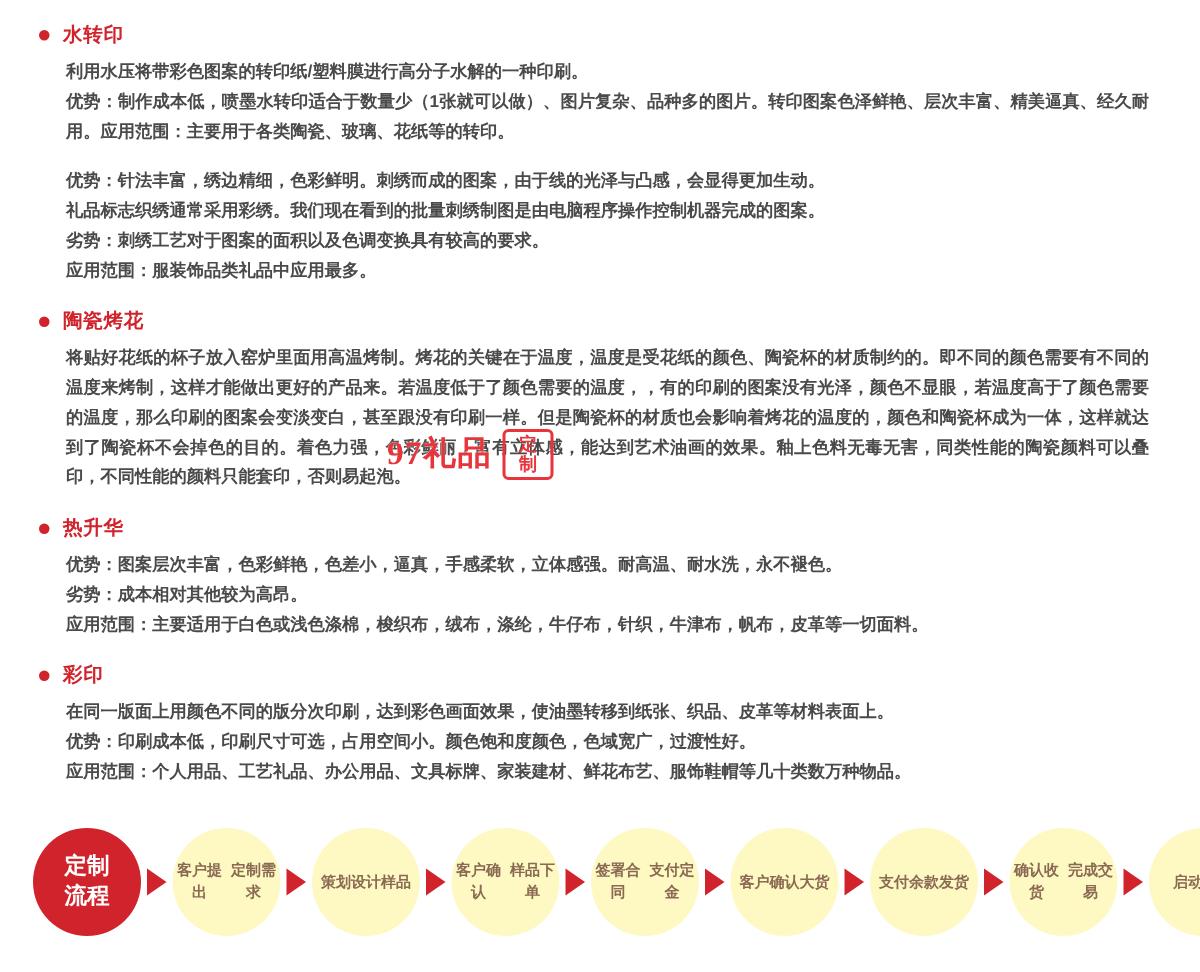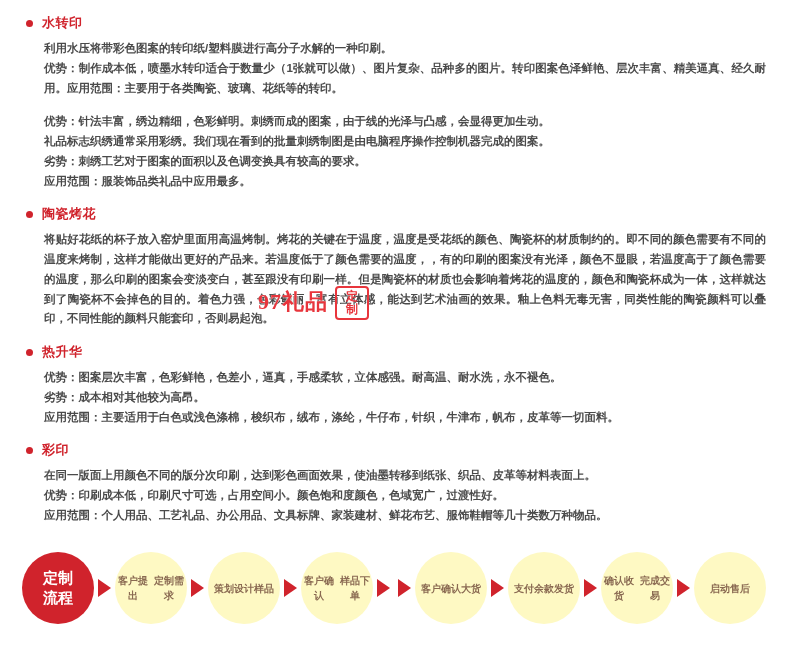--- a/index.html
+++ b/index.html
@@ -222,20 +222,24 @@
     <div class="flow-step">
       <span>策划</span>
       <span>设计样品</span>
     </div>
     <div class="arrow"></div>
     <div class="flow-step">
       <span>客户确认</span>
       <span>样品下单</span>
     </div>
     <div class="arrow"></div>
+    <div class="flow-step">
+      <span>签署合同</span>
+      <span>支付定金</span>
+    </div>
     <div class="arrow"></div>
     <div class="flow-step">
       <span>客户确认</span>
       <span>大货</span>
     </div>
     <div class="arrow"></div>
     <div class="flow-step">
       <span>支付余款</span>
       <span>发货</span>
     </div>

